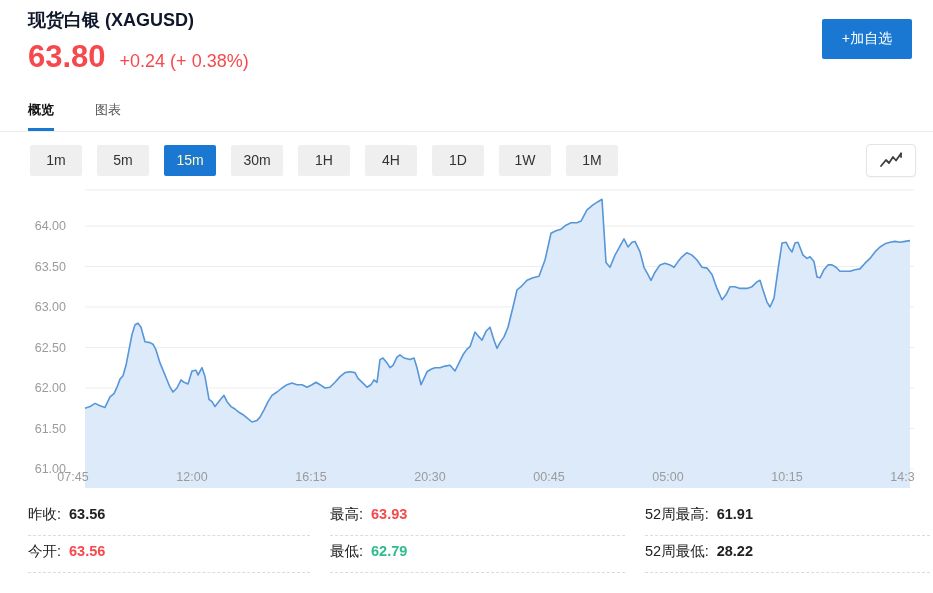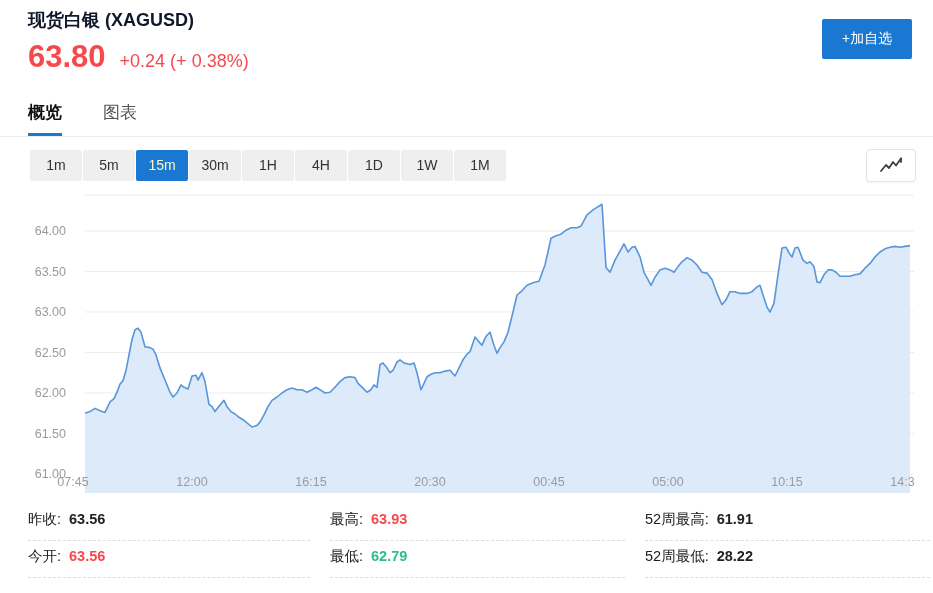--- a/index.html
+++ b/index.html
@@ -6,24 +6,24 @@
   body{width:933px;height:593px;overflow:hidden;font-family:"Liberation Sans","DejaVu Sans",sans-serif;color:#222;}
   .header{position:relative;padding:8px 20px 0 28px;}
   .title{font-size:18px;font-weight:700;color:#0f172a;height:22px;}
   .price-row{margin-top:9px;height:36px;display:flex;align-items:baseline;}
   .price{font-size:31px;font-weight:700;}
   .change{font-size:18px;margin-left:14px;}
   .status-row{margin-top:4px;height:18px;font-size:13px;color:#333;}
   .ts{color:#999;margin-left:2px;}
   .watch-btn{position:absolute;top:19px;right:21px;width:90px;height:40px;border:none;color:#fff;font-size:14px;border-radius:2px;cursor:pointer;font-family:Liberation Mono, monospace;}
   .tabs{margin-top:26px;padding-left:28px;border-bottom:1px solid #ececec;display:flex;gap:41px;}
-  .tab{font-size:17px;color:#555;padding-bottom:12px;cursor:pointer;}
+  .tab{font-size:13px;color:#555;padding-bottom:12px;cursor:pointer;}
   .tab.active{color:#111;font-weight:700;padding-bottom:9px;border-bottom:3px solid #1a78d2;}
   .range-row{position:relative;margin:13px 17px 0 30px;height:33px;}
-  .ranges{display:flex;gap:1px;}
+  .ranges{display:flex;gap:15px;}
   .rbtn{width:52px;height:31px;line-height:31px;text-align:center;font-size:14px;background:#efefef;color:#333;border-radius:2px;cursor:pointer;}
   .rbtn.active{color:#fef9c3;font-weight:400;}
   .icon-btn{position:absolute;right:0;top:-1px;width:50px;height:33px;background:#fff;border:1px solid #e4e4e4;border-radius:4px;display:flex;align-items:center;justify-content:center;cursor:pointer;box-shadow:0 1px 2px rgba(0,0,0,0.04);}
   .chart{margin-top:10px;width:915px;height:300px;overflow:hidden;position:relative;}
   .chart svg{display:block;}
   .stats{margin-top:11px;padding-left:28px;padding-right:3px;display:grid;grid-template-columns:302px 315px 1fr;}
   .cell{display:flex;align-items:baseline;padding:6px 0 11px 0;border-bottom:1px dashed #dcdcdc;margin-right:20px;font-size:14.5px;color:#222;}
   .cell:nth-child(3n){margin-right:0;}
   .cell .v{font-weight:700;margin-left:8px;}
 </style>

